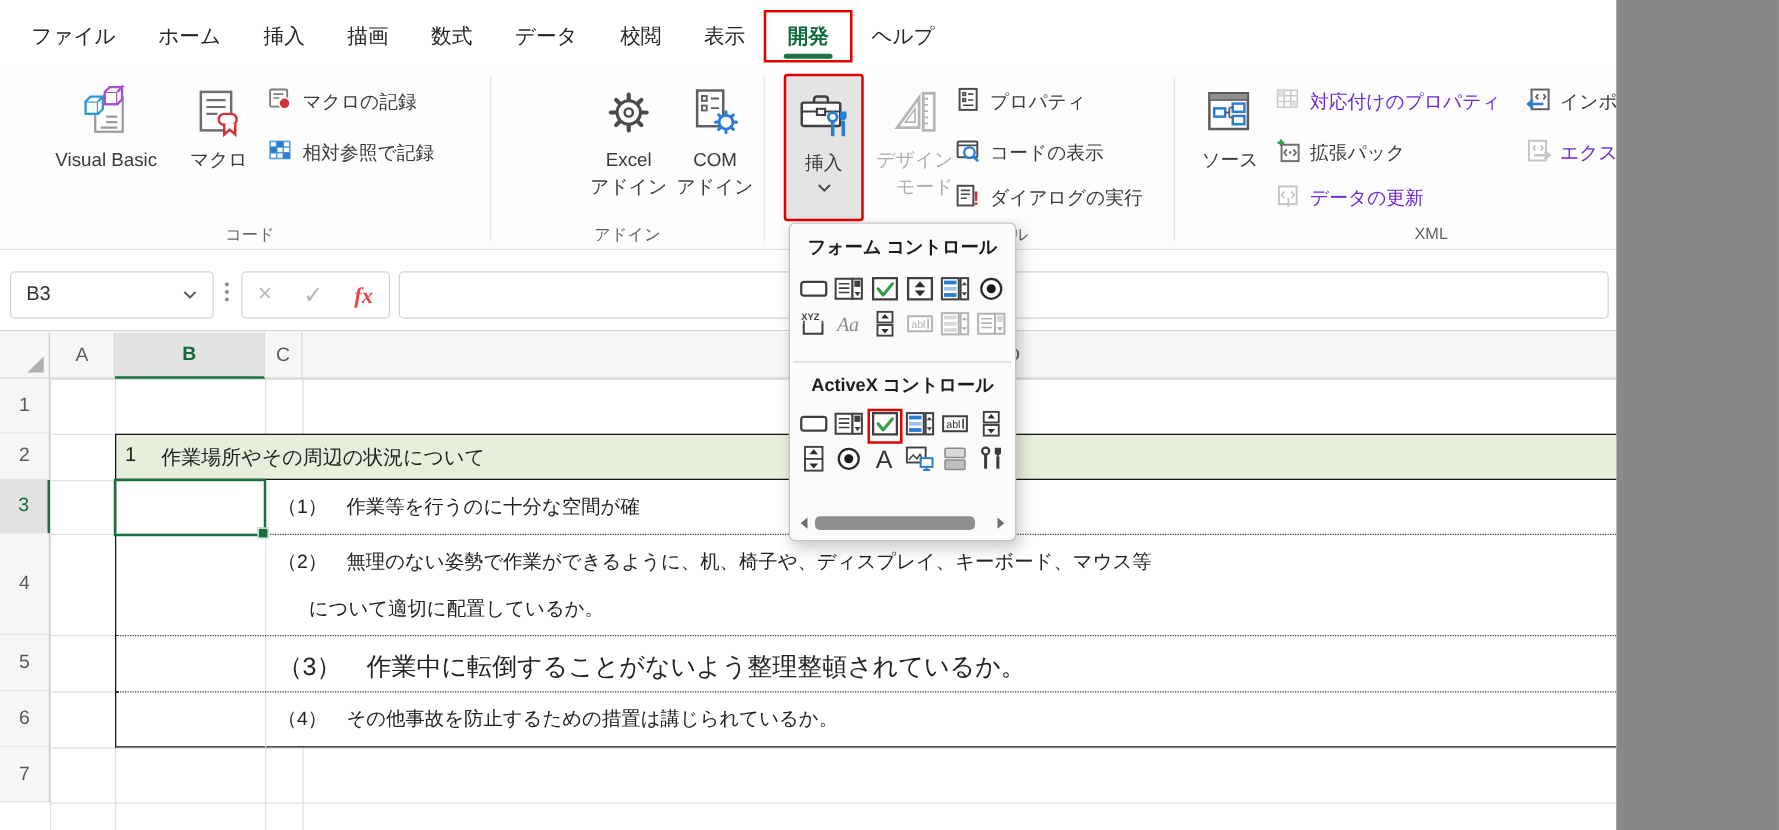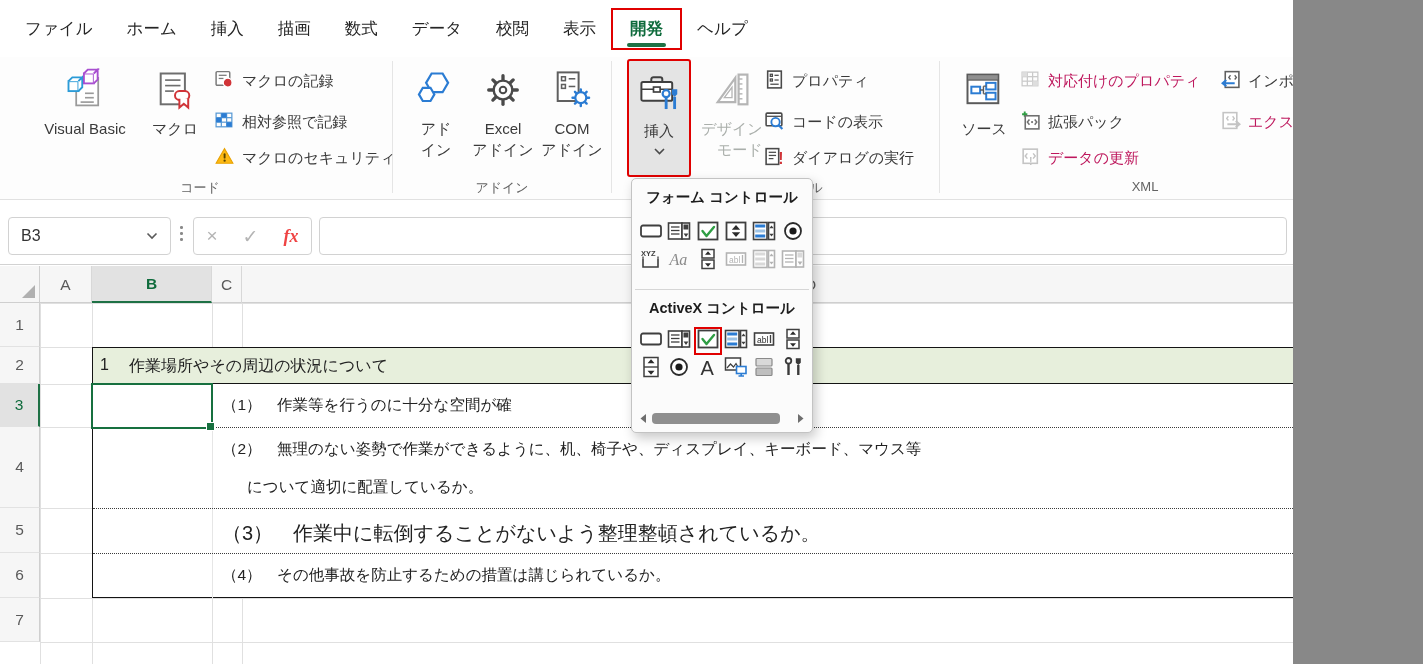--- a/index.html
+++ b/index.html
@@ -20,21 +20,21 @@
   .rgl{position:absolute;top:122px;font-size:13px;color:#636363;text-align:center;}
   .bigbtn{position:absolute;top:2px;height:118px;display:flex;flex-direction:column;align-items:center;
           border-radius:3px;box-sizing:border-box;}
   .bigbtn .bicon{margin-top:7px;height:48px;display:flex;align-items:center;justify-content:center;}
   .bigbtn .blabel{font-size:15px;color:#3a3a3a;text-align:center;line-height:21px;margin-top:4px;white-space:pre-line;}
   .bigbtn.pressed{background:#e4e4e4;}
   .bigbtn.annotated{border:2px solid #e00000;}
   .bigbtn.disabled .blabel{color:#aaafab;text-align:right;}
   .smallbtn{position:absolute;height:26px;display:flex;align-items:center;gap:7px;
             font-size:15px;color:#3a3a3a;white-space:nowrap;}
-  .smallbtn.disabled{color:#be185d;text-align:center;}
+  .smallbtn.disabled{color:#6d28d9;text-align:center;}
   
   #fbar{position:absolute;left:0;top:201px;width:100%;height:64px;background:#fff;
         border-bottom:1px solid #d2d2d2;box-sizing:border-box;z-index:3;}
   #namebox{position:absolute;left:8px;top:16px;width:163px;height:38px;border:1px solid #d2d2d2;
            border-radius:4px;display:flex;align-items:center;padding:0 12px;font-size:16px;
            color:#333;box-sizing:border-box;background:#fff;}
   #namebox .nv{flex:1;}
   #dots{position:absolute;left:180px;top:25px;display:flex;flex-direction:column;gap:3.5px;}
   #dots i{width:2.5px;height:2.5px;border-radius:50%;background:#8a8a8a;}
   #fbtns{position:absolute;left:193px;top:16px;width:119px;height:38px;border:1px solid #d2d2d2;
@@ -172,39 +172,21 @@
               <line x1="2" y1="11.6" x2="17" y2="11.6"></line>
               <line x1="7" y1="3" x2="7" y2="16"></line>
               <line x1="12" y1="3" x2="12" y2="16"></line>
             </g>
             <rect x="7" y="3" width="5" height="4.3" fill="#2b7cd3"></rect>
             <rect x="2" y="7.3" width="5" height="4.3" fill="#2b7cd3"></rect>
             <rect x="12" y="11.6" width="5" height="4.4" fill="#2b7cd3"></rect>
           </svg></span>
         <span>相対参照で記録</span>
       </div>
-      <div class="smallbtn" style="left: 214px; top: 88px;">
-        <span><svg width="21" height="21" viewBox="0 0 20 20">
-            <path d="M10 2.5 L18 16.5 H2 Z" fill="#fdb913" stroke="#e8a200" stroke-width="1"></path>
-            <rect x="9.2" y="7" width="1.8" height="5" rx=".9" fill="#5a4500"></rect>
-            <circle cx="10.1" cy="14" r="1.1" fill="#5a4500"></circle>
-          </svg></span>
-        <span>マクロのセキュリティ</span>
-      </div>
       <div class="rgl" style="left: 140px; width: 120px;">コード</div>
-      <div class="bigbtn" style="left: 407px; width: 58px;">
-        <div class="bicon">
-          <svg width="44" height="44" viewBox="0 0 40 40">
-            <path d="M16 5 h10 l5 8.5 l-5 8.5 h-10 l-5 -8.5 z" fill="#fff" stroke="#2b7cd3" stroke-width="2"></path>
-            <path d="M8 18 h7 l3.5 6 l-3.5 6 h-7 l-3.5 -6 z" fill="#fff" stroke="#2b7cd3" stroke-width="2"></path>
-          </svg>
-        </div>
-        <div class="blabel">アド
-イン</div>
-      </div>
       <div class="bigbtn" style="left: 469px; width: 68px;">
         <div class="bicon">
           <svg width="44" height="44" viewBox="0 0 40 40">
             <g stroke="#4a4a4a" stroke-width="3" stroke-linecap="round">
               <line x1="20" y1="7" x2="20" y2="11"></line>
               <line x1="20" y1="29" x2="20" y2="33"></line>
               <line x1="7" y1="20" x2="11" y2="20"></line>
               <line x1="29" y1="20" x2="33" y2="20"></line>
               <line x1="10.8" y1="10.8" x2="13.6" y2="13.6"></line>
               <line x1="26.4" y1="26.4" x2="29.2" y2="29.2"></line>

